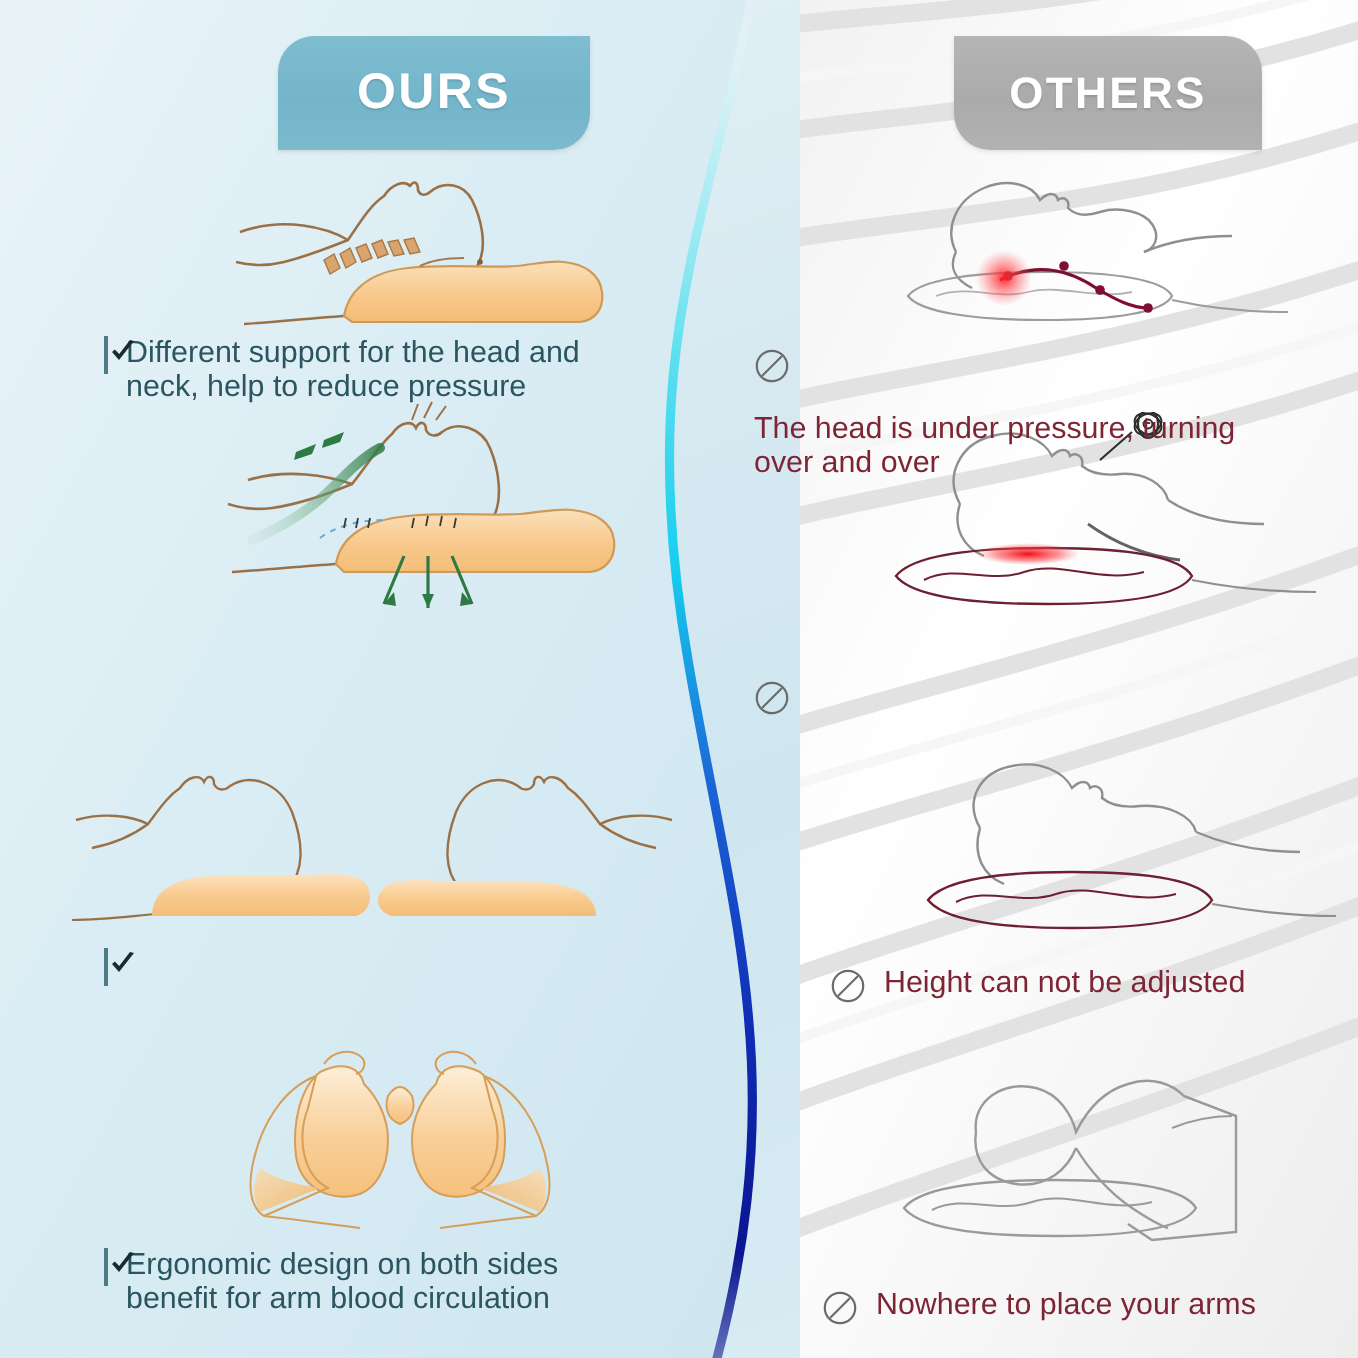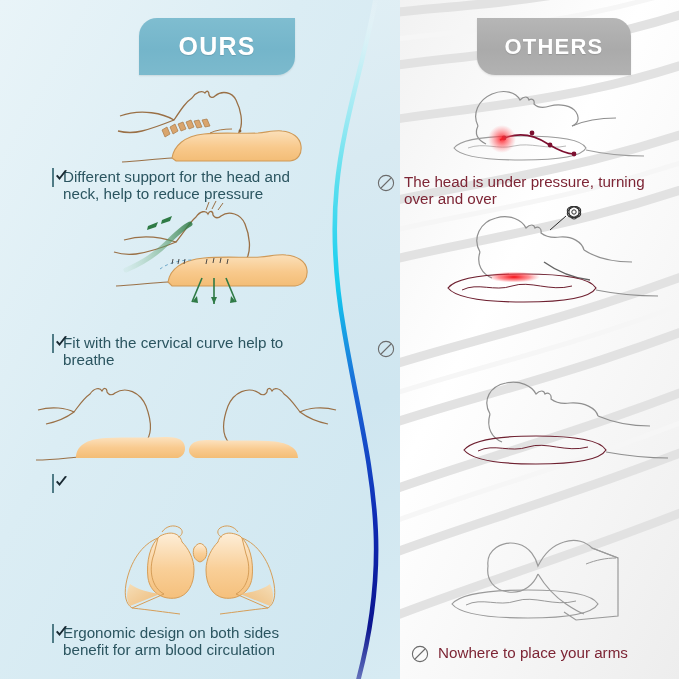--- a/index.html
+++ b/index.html
@@ -367,78 +367,76 @@
       <span class="cbox">
         <svg width="15" height="15" viewBox="0 0 15 15">
             <path d="M2,7 L5.5,11 L13,1.5 L11,1 L5.6,8 L3.4,5.8 Z" fill="#1a2a33"></path>
           </svg>
       </span>
     </span>
     <span class="txt">Different support for the head and
 neck, help to reduce pressure</span>
   </div>
 
-  <div class="bullet bullet-ok" style="left:52px;top:334px;width:275px;">
+
+  <div class="bullet bullet-ok" style="left:52px;top:474px;width:292px;">
     <span class="mark">
       <span class="cbox">
         <svg width="15" height="15" viewBox="0 0 15 15">
             <path d="M2,7 L5.5,11 L13,1.5 L11,1 L5.6,8 L3.4,5.8 Z" fill="#1a2a33"></path>
           </svg>
       </span>
     </span>
-    <span class="txt">Fit with the cervical curve help to
-breathe</span>
-  </div>
-
-  <div class="bullet bullet-ok" style="left:52px;top:474px;width:292px;">
+  </div>
+
+  <div class="bullet bullet-ok" style="left:52px;top:624px;width:280px;">
     <span class="mark">
       <span class="cbox">
         <svg width="15" height="15" viewBox="0 0 15 15">
             <path d="M2,7 L5.5,11 L13,1.5 L11,1 L5.6,8 L3.4,5.8 Z" fill="#1a2a33"></path>
           </svg>
       </span>
     </span>
-  </div>
-
-  <div class="bullet bullet-ok" style="left:52px;top:624px;width:280px;">
-    <span class="mark">
-      <span class="cbox">
-        <svg width="15" height="15" viewBox="0 0 15 15">
-            <path d="M2,7 L5.5,11 L13,1.5 L11,1 L5.6,8 L3.4,5.8 Z" fill="#1a2a33"></path>
-          </svg>
-      </span>
-    </span>
     <span class="txt">Ergonomic design on both sides
 benefit for arm blood circulation</span>
   </div>
 
-  <div class="bullet bullet-no" style="left:377px;top:173px;width:275px;">
+  <div class="bullet bullet-no" style="left:377px;top:173px;width:275px;flex-direction:column;">
     <span class="mark">
       <svg class="ban" viewBox="0 0 18 18">
         <circle cx="9" cy="9" r="7.6" fill="none" stroke="#6b6b6b" stroke-width="1.1"></circle>
         <line x1="4" y1="14" x2="14" y2="4" stroke="#6b6b6b" stroke-width="1.1"></line>
       </svg>
     </span>
     <span class="txt">The head is under pressure, turning
 over and over</span>
   </div>
 
   <div class="bullet bullet-no" style="left:377px;top:339px;width:275px;">
     <span class="mark">
       <svg class="ban" viewBox="0 0 18 18">
         <circle cx="9" cy="9" r="7.6" fill="none" stroke="#6b6b6b" stroke-width="1.1"></circle>
         <line x1="4" y1="14" x2="14" y2="4" stroke="#6b6b6b" stroke-width="1.1"></line>
       </svg>
     </span>
   </div>
 
-
-  <div class="bullet bullet-no" style="left:411px;top:632px;width:250px;margin-top:12px;">
+  <div class="bullet bullet-no" style="left:415px;top:483px;width:250px;">
     <span class="mark">
       <svg class="ban" viewBox="0 0 18 18">
         <circle cx="9" cy="9" r="7.6" fill="none" stroke="#6b6b6b" stroke-width="1.1"></circle>
         <line x1="4" y1="14" x2="14" y2="4" stroke="#6b6b6b" stroke-width="1.1"></line>
       </svg>
     </span>
+    <span class="txt">Height can not be adjusted</span>
+  </div>
+
+  <div class="bullet bullet-no" style="left:411px;top:632px;width:250px;margin-top:12px;">
+    <span class="mark">
+      <svg class="ban" viewBox="0 0 18 18">
+        <circle cx="9" cy="9" r="7.6" fill="none" stroke="#6b6b6b" stroke-width="1.1"></circle>
+        <line x1="4" y1="14" x2="14" y2="4" stroke="#6b6b6b" stroke-width="1.1"></line>
+      </svg>
+    </span>
     <span class="txt">Nowhere to place your arms</span>
   </div>
 
 </div>
 
 </body></html>

